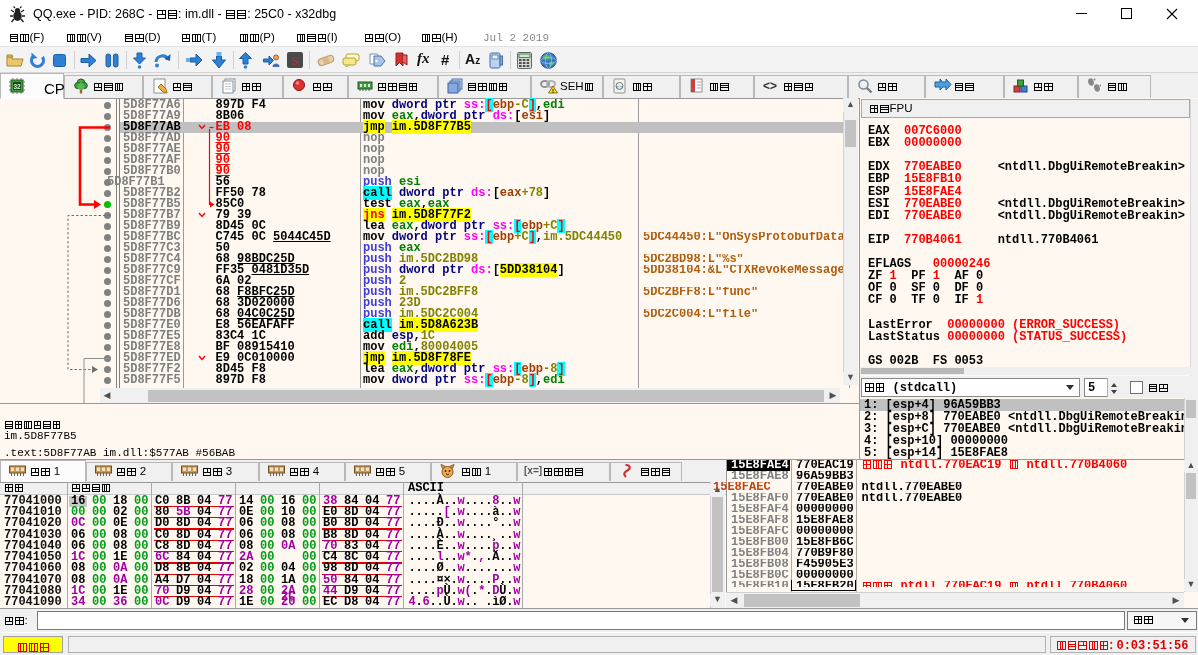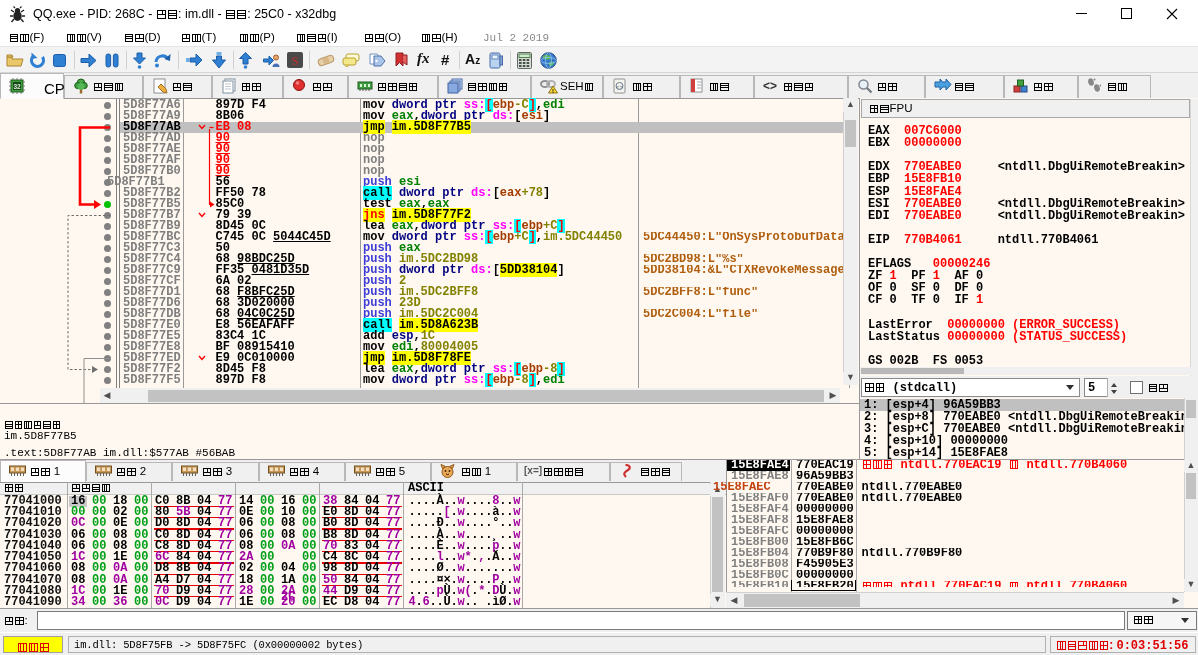--- a/index.html
+++ b/index.html
@@ -748,21 +748,20 @@
 <div class="row" style="left:731px;top:503.98px;color:#808080;height:11px;overflow:hidden">15E8FAF4</div>
 <div class="row" style="left:796px;top:503.98px;height:11px;overflow:hidden">00000000</div>
 <div class="row" style="left:731px;top:515.05px;color:#808080;height:11px;overflow:hidden">15E8FAF8</div>
 <div class="row" style="left:796px;top:515.05px;height:11px;overflow:hidden">15E8FAE8</div>
 <div class="row" style="left:731px;top:526.12px;color:#808080;height:11px;overflow:hidden">15E8FAFC</div>
 <div class="row" style="left:796px;top:526.12px;height:11px;overflow:hidden">00000000</div>
 <div class="row" style="left:731px;top:537.19px;color:#808080;height:11px;overflow:hidden">15E8FB00</div>
 <div class="row" style="left:796px;top:537.19px;height:11px;overflow:hidden">15E8FB6C</div>
 <div class="row" style="left:731px;top:548.26px;color:#808080;height:11px;overflow:hidden">15E8FB04</div>
 <div class="row" style="left:796px;top:548.26px;height:11px;overflow:hidden">770B9F80</div>
-<div class="row" style="left:861.5px;top:548.26px;height:11px;overflow:hidden;width:320px">ntdll.770B9F80</div>
 <div class="row" style="left:731px;top:559.3299999999999px;color:#808080;height:11px;overflow:hidden">15E8FB08</div>
 <div class="row" style="left:796px;top:559.3299999999999px;height:11px;overflow:hidden">F45905E3</div>
 <div class="row" style="left:731px;top:570.4px;color:#808080;height:11px;overflow:hidden">15E8FB0C</div>
 <div class="row" style="left:796px;top:570.4px;height:11px;overflow:hidden">00000000</div>
 <div class="row" style="left:731px;top:581.47px;color:#808080;height:6px;overflow:hidden">15E8FB10</div>
 <div class="row" style="left:796px;top:581.47px;height:6px;overflow:hidden">15E8FB20</div>
 <div class="row" style="left:861.5px;top:581.47px;height:6px;overflow:hidden;width:320px"><span class="red"><i class="cj c0"></i><i class="cj c2"></i><i class="cj c0"></i> ntdll.770EAC19 <i class="cj c2"></i> ntdll.770B4060</span></div>
 <div class="abs" style="left:791px;top:580px;width:65px;height:11px;border:1px solid #000;border-top:none"></div>
 <div class="scroll" style="left:1184px;top:459px;width:14px;height:133px;border-left:1px solid #d0d0d0"></div>
 <div class="sbtn" style="left:1184px;top:460px;width:14px;height:12px">▲</div>
@@ -774,15 +773,14 @@
 <div class="thumb" style="left:744px;top:594px;width:116px;height:13px"></div>
 <div class="abs" style="left:0;top:608px;width:1198px;height:24px;background:#f0f0f0;border-top:1px solid #989898"></div>
 <div class="abs" style="left:4px;top:614px;font-size:11.5px"><i class="cj c3"></i><i class="cj c0"></i>:</div>
 <div class="abs" style="left:37px;top:611px;width:1088px;height:19px;background:#fff;border:1px solid #7a7a7a"></div>
 <div class="abs" style="left:1127px;top:611px;width:70px;height:19px;background:#f6f6f6;border:1px solid #7a7a7a"></div>
 <div class="abs" style="left:1133px;top:613px;font-size:11.5px"><i class="cj c0"></i><i class="cj c0"></i></div>
 <div class="abs" style="left:1181px;top:618px;width:0;height:0;border-left:4.5px solid transparent;border-right:4.5px solid transparent;border-top:5px solid #303030"></div>
 <div class="abs" style="left:0;top:632px;width:1198px;height:23px;background:#f0f0f0;border-top:1px solid #fff"></div>
 <div class="abs" style="left:3px;top:636px;width:60px;height:17px;background:#ffff00;border:1px solid #a0a0a0;text-align:center"><span style="font-size:12.5px;color:#e00000;font-weight:bold;line-height:16px"><i class="cj c2"></i><i class="cj c2"></i><i class="cj c0"></i></span></div>
 <div class="abs" style="left:68px;top:636px;width:978px;height:17px;border:1px solid #b0b0b0"></div>
-<div class="abs mono" style="left:74px;top:639px;font-size:10.5px;font-weight:normal;letter-spacing:-0.15px">im.dll: 5D8F75FB -&gt; 5D8F75FC (0x00000002 bytes)</div>
 <div class="abs" style="left:1050px;top:636px;width:146px;height:17px;border:1px solid #b0b0b0"></div>
 <div class="abs" style="left:1056px;top:638px;font-size:12px;color:#e00000;font-weight:bold"><i class="cj c2"></i><i class="cj c1"></i><i class="cj c3"></i><i class="cj c2"></i><i class="cj c0"></i>:&nbsp;<span class="mono" style="font-size:12px;color:#e00000">0:03:51:56</span></div>
 </div>
 </body></html>

